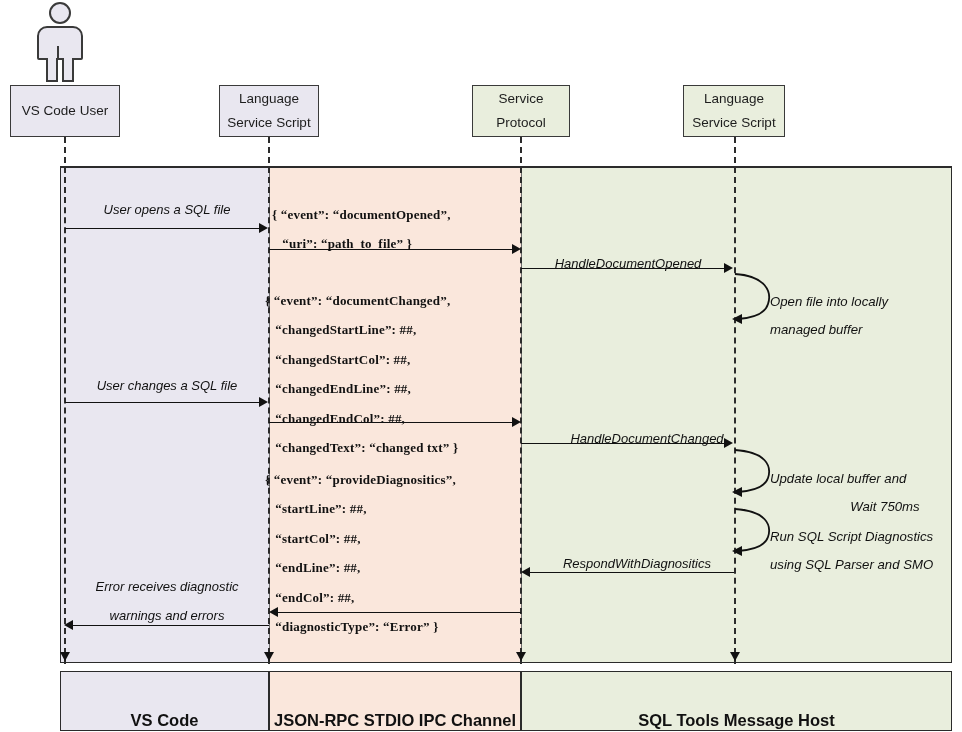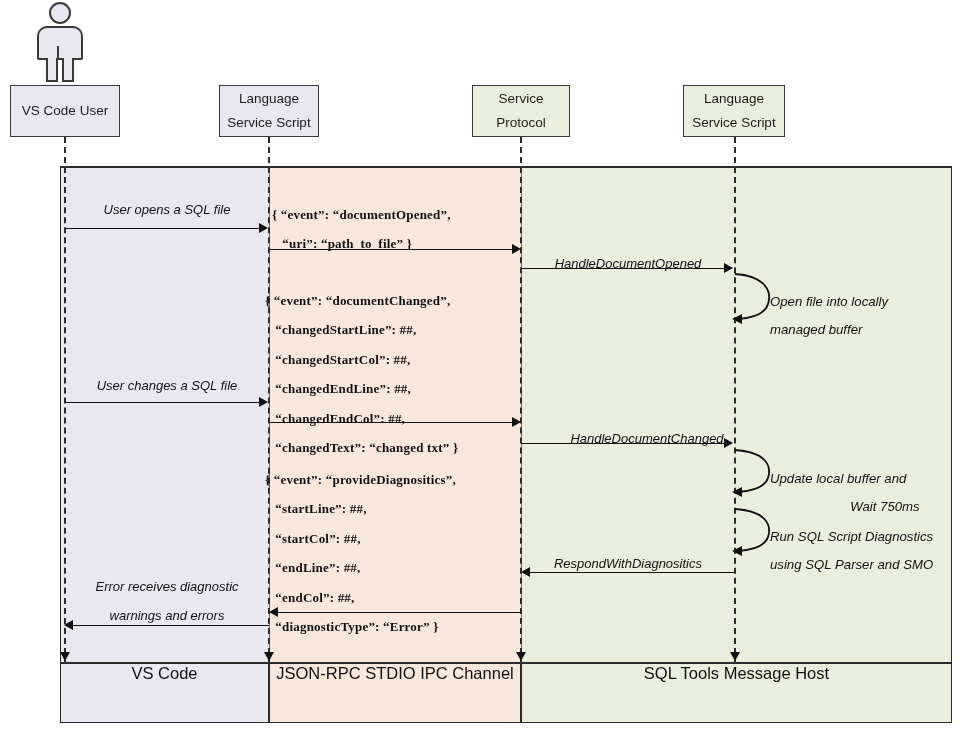--- a/index.html
+++ b/index.html
@@ -55,22 +55,22 @@
   .json{position:absolute;font-family:"Liberation Serif",serif;font-weight:bold;
         font-size:13px;color:#111;line-height:2.26;white-space:pre;letter-spacing:0.2px;}
 
   
   .selfnote{position:absolute;font-style:italic;font-size:13.2px;color:#111;
             line-height:2.1;text-align:center;white-space:nowrap;}
   .loopsvg{position:absolute;}
 
   
   .fbox{position:absolute;border:1.6px solid #2b2b2b;box-sizing:border-box;
-        display:flex;align-items:flex-start;justify-content:center;
-        font-weight:normal;font-size:16.5px;color:#111;}
+        display:flex;align-items:flex-end;justify-content:center;
+        font-weight:bold;font-size:16.5px;color:#111;margin-top:8px;}
   .fbox.lav{background:#e9e7f0;}
   .fbox.peach{background:#fae7dc;}
   .fbox.grn{background:#e9eedd;}
 
   .bandborder{position:absolute;border:1.6px solid #2b2b2b;box-sizing:border-box;
               pointer-events:none;}
 </style>
 </head>
 <body>
 
@@ -176,21 +176,21 @@
     <div>using SQL Parser and SMO</div>
   </div>
 
   <div class="json" style="left:265px;top:465px;">{ “event”: “provideDiagnositics”,
    “startLine”: ##,
    “startCol”: ##,
    “endLine”: ##,
    “endCol”: ##,
    “diagnosticType”: “Error” }</div>
 
-  <div class="msglabel" style="left:521px;top:552px;width:214px;">RespondWithDiagnositics</div>
+  <div class="msglabel" style="left:521px;top:552px;width:214px;padding-left:9px;">RespondWithDiagnositics</div>
   <div class="msgline" style="left:530px;top:572px;width:204px;"></div>
   <div class="arrowL" style="left:521px;top:567px;"></div>
 
   <div class="msgline" style="left:278px;top:612px;width:243px;"></div>
   <div class="arrowL" style="left:269px;top:607px;"></div>
 
   <div class="msglabel" style="left:64px;top:573px;width:206px;line-height:2.2;">
     <div>Error receives diagnostic</div>
     <div>warnings and errors</div>
   </div>

